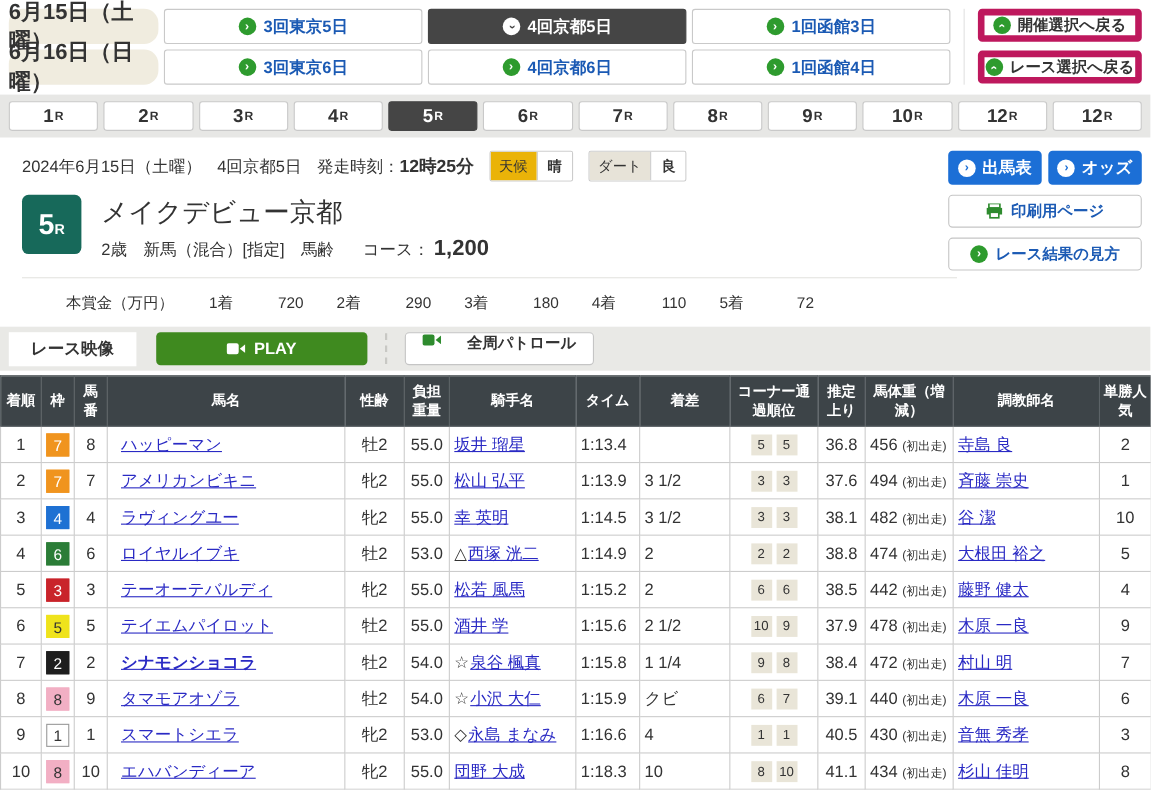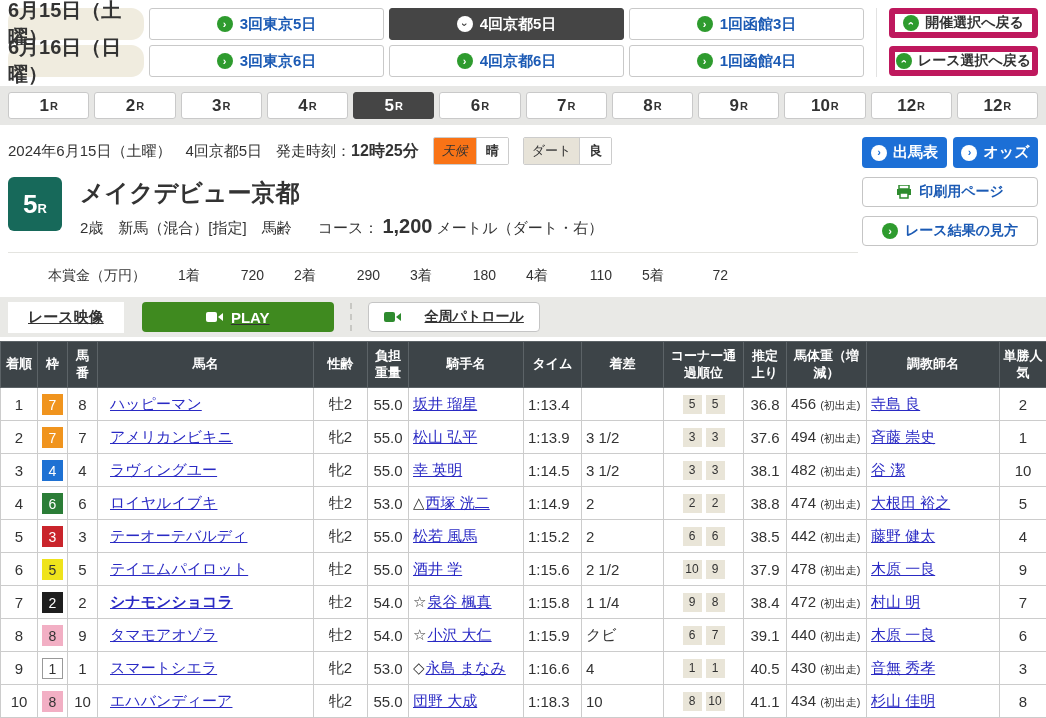--- a/index.html
+++ b/index.html
@@ -22,51 +22,51 @@
   .ic-dark-on-white { background: #fff; color: #454545; }
   .ic-blue-on-white { background: #fff; color: #1c6fd6; }
   .rot-down { transform: rotate(90deg); }
   .rot-up { transform: rotate(-90deg); }
   
   .tabs-strip { margin-top: 9px; background: #e7e7e5; padding: 6px 8px; display: flex; gap: 5px; }
   .tab { flex: 1; height: 27px; background: #fff; border: 1px solid #c9c9c9; border-radius: 3px; display: flex; align-items: center; justify-content: center; font-weight: bold; font-size: 17px; cursor: pointer; }
   .tab .r-sm { font-size: 11px; margin-left: 1px; }
   .tab.selected { background: #454545; border-color: #454545; color: #fff; }
   
-  .race-section { position: relative; padding: 12px 8px 0 8px; }
+  .race-section { position: relative; padding: 12px 8px 0 20px; }
   .info-line { display: flex; align-items: center; gap: 14px; font-size: 15px; }
   .start-time { font-size: 16px; font-weight: bold; }
   .badge { display: inline-flex; border: 1px solid #ccc; font-size: 13px; border-radius: 2px; overflow: hidden; }
   .badge .lbl { padding: 4px 8px; }
   .badge .val { padding: 4px 9px; background: #fff; font-weight: bold; border-left: 1px solid #ccc; }
-  .lbl-weather { background: #f97316; font-style: italic; }
+  .lbl-weather { background: #eab308; }
   .lbl-going { background: #e7e3d8; }
   .race-head { display: flex; margin-top: 12px; padding-bottom: 14px; border-bottom: 1px solid #e4e4e0; width: 850px; }
   .race-no-badge { width: 54px; height: 54px; background: #17695a; border-radius: 6px; color: #fff; display: flex; align-items: center; justify-content: center; font-weight: bold; flex: none; }
   .race-no-badge .no { font-size: 26px; }
   .race-no-badge .r-sm { font-size: 13px; margin-top: 8px; }
   .title-block { margin-left: 18px; }
-  .race-title { font-size: 24px; font-weight: bold; margin: 0 0 6px 0; }
+  .race-title { font-size: 24px; font-weight: normal; margin: 0 0 6px 0; }
   .cond-line { font-size: 15px; display: flex; align-items: baseline; gap: 4px; }
   .cond-line .dist { font-size: 20px; font-weight: bold; }
   .action-panel { position: absolute; top: 12px; right: 8px; width: 176px; display: flex; flex-direction: column; gap: 9px; }
   .action-row { display: flex; gap: 6px; }
   .blue-btn { flex: 1; height: 31px; background: #1c6fd6; border-radius: 4px; color: #fff; font-weight: bold; font-size: 15px; display: flex; align-items: center; justify-content: center; gap: 6px; cursor: pointer; }
   .white-btn { height: 30px; background: #fff; border: 1px solid #c5c5c5; border-radius: 4px; display: flex; align-items: center; justify-content: center; gap: 7px; color: #1b5ab4; font-weight: bold; font-size: 14px; cursor: pointer; }
   .prize-line { display: flex; align-items: center; margin-top: 14px; padding-bottom: 12px; font-size: 14px; }
   .prize-label { margin-right: 14px; margin-left: 40px; }
   .prize-item { display: flex; margin-left: 18px; }
   .prize-place { width: 42px; }
   .prize-amt { width: 44px; text-align: right; margin-right: 12px; }
   
-  .video-bar { background: #e9e9e6; padding: 5px 8px; display: flex; align-items: center; height: 40px; text-decoration: underline; }
+  .video-bar { background: #e9e9e6; padding: 5px 8px; display: flex; align-items: center; height: 40px; }
   .video-label { background: #fff; padding: 6px 20px; font-weight: bold; font-size: 15px; }
   .play-btn { width: 192px; height: 30px; margin-left: 18px; background: #3f8a1f; border-radius: 4px; color: #fff; font-weight: bold; font-size: 15px; display: flex; align-items: center; justify-content: center; gap: 8px; cursor: pointer; }
   .v-divider { height: 28px; border-left: 2px dashed #c8c8c4; margin: 0 16px; }
-  .patrol-btn { width: 172px; height: 30px; background: #fff; border: 1px solid #c5c5c5; border-radius: 4px; display: flex; align-items: center; justify-content: center; gap: 24px; font-weight: bold; font-size: 14px; cursor: pointer; }
+  .patrol-btn { width: 172px; height: 30px; background: #fff; border: 1px solid #c5c5c5; border-radius: 4px; display: flex; justify-content: center; gap: 24px; font-weight: bold; font-size: 14px; cursor: pointer; }
   
   table.results { width: 1046px; border-collapse: collapse; margin-top: 4px; table-layout: fixed; padding-left: 42px; }
   table.results th { background: #3d4448; color: #fff; font-size: 13px; font-weight: bold; text-align: center; vertical-align: middle; padding: 5px 2px; border: 1px solid #5c6367; height: 46px; line-height: 1.3; }
   table.results td { border: 1px solid #ccc; padding: 5px 4px; font-size: 15px; height: 33px; vertical-align: middle; background: #fff; }
   td.c { text-align: center; } td.l { text-align: left; padding-left: 10px; }
   a.lnk { color: #2a2ac4; text-decoration: underline; cursor: pointer; }
   .waku-box { display: inline-block; width: 21px; height: 21px; line-height: 21px; text-align: center; font-size: 14px; }
   .corner-box { display: inline-block; width: 19px; height: 19px; line-height: 19px; background: #e9e5d8; font-size: 12px; text-align: center; margin: 0 2px; color: #333; }
   .weight-note { font-size: 11px; }
   .jockey-prefix { color: #333; margin-right: 1px; }
@@ -208,21 +208,20 @@
       <span class="no">5</span>
         <span class="r-sm">R</span>
     </div>
     <div class="title-block">
       <div class="race-title">メイクデビュー京都</div>
       <div class="cond-line">
         <span>2歳　新馬（混合）[指定]　馬齢</span>
         <span style="width:18px"></span>
         <span>コース：</span>
           <span class="dist">1,200</span>
-          <span>メートル（ダート・右）</span>
       </div>
     </div>
   </div>
 
   <div class="action-panel">
     <div class="action-row">
       <div class="blue-btn">
         <span class="ic ic-blue-on-white">›</span>
         <span>出馬表</span>
       </div>

